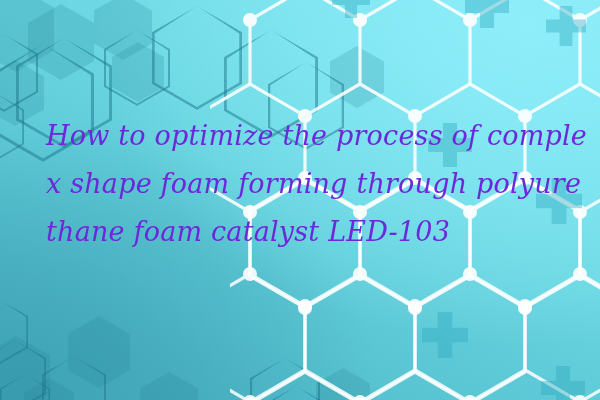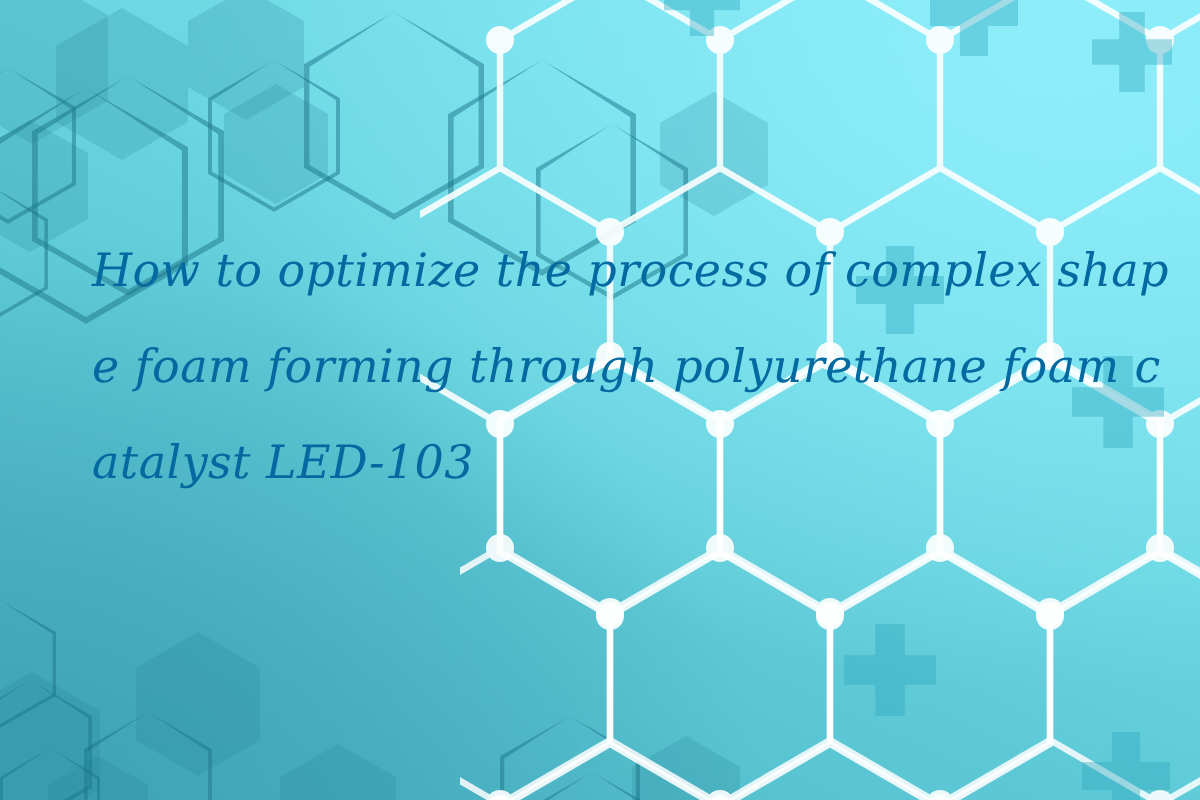--- a/index.html
+++ b/index.html
@@ -73,25 +73,25 @@
     clip-path: polygon(34% 0%, 66% 0%, 66% 34%, 100% 34%, 100% 66%,
                        66% 66%, 66% 100%, 34% 100%, 34% 66%, 0% 66%, 0% 34%, 34% 34%);
   }
   
   .headline {
     position: absolute;
     left: 46px;
     top: 112px;
     width: 546px;
     margin: 0;
-    color: #0369a1;
+    color: #6d28d9;
     font-family: "DejaVu Serif", serif;
     font-style: italic;
     font-weight: 400;
-    font-size: 23px;
+    font-size: 27px;
     line-height: 48px;
     letter-spacing: 0.2px;
     word-break: break-all;
     white-space: pre-wrap;
     text-rendering: optimizeLegibility;
   }
 </style>
 </head>
 <body>
 

